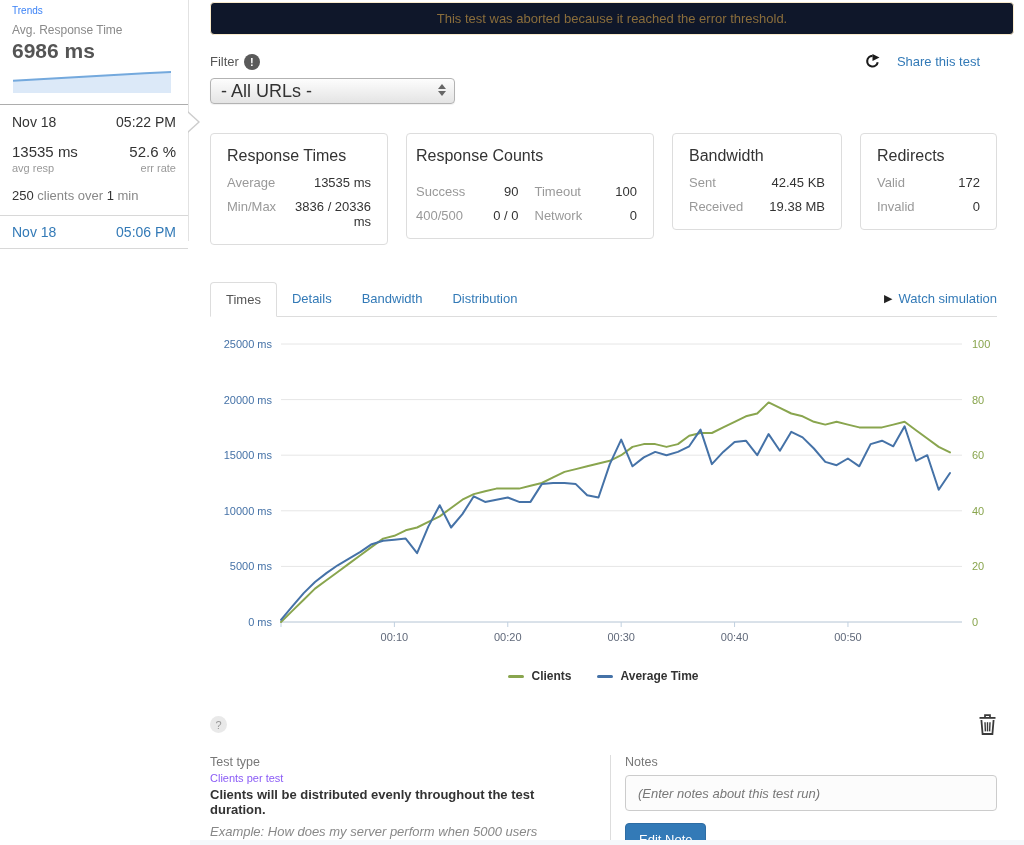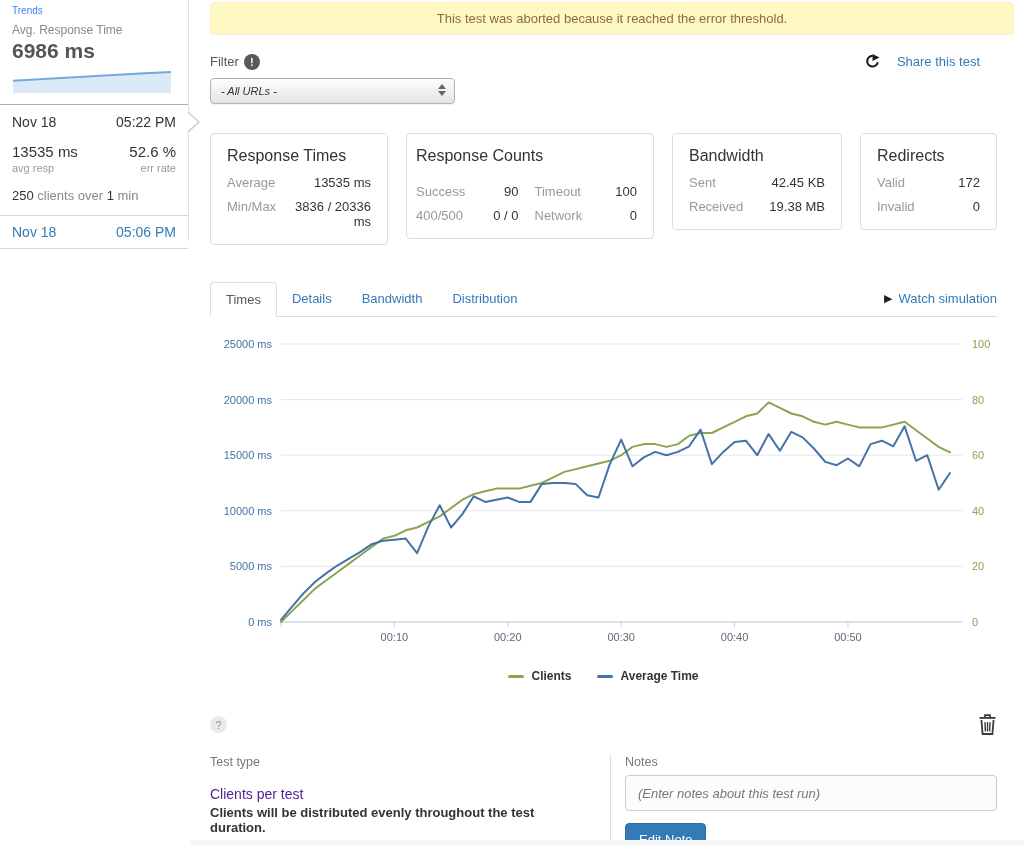--- a/index.html
+++ b/index.html
@@ -28,33 +28,33 @@
   .run-values { margin-top:13px; font-size:15px; color:#333; }
   .run-sublabels { font-size:11px; color:#999; margin-top:2px; }
   .run-clients { margin-top:14px; font-size:13px; color:#888; }
   .run-clients b { color:#333; font-weight:400; }
   .run-item.link-item { border-top:1px solid #d8d8d8; border-bottom:1px solid #d8d8d8;
     padding:8px 12px; cursor:pointer; }
   .run-item.link-item .run-date { color:#337ab7; }
 
   
   .main { position:absolute; left:210px; top:0; width:804px; }
-  .banner { margin-top:2px; width:804px; background:#fef9c3; border:1px solid #faebcc;
+  .banner { margin-top:2px; width:804px; background:#0f172a; border:1px solid #faebcc;
     border-radius:4px; color:#8a6d3b; font-size:13px; text-align:center; padding:8px 10px; }
 
   .filter-row { position:relative; margin-top:17px; width:787px; }
   .filter-label { font-size:13px; color:#555; display:inline-flex; align-items:center; gap:5px; }
   .info-badge { width:16px; height:16px; border-radius:50%; background:#5a5a5a; color:#fff;
     font-size:11px; font-weight:bold; display:inline-flex; align-items:center;
     justify-content:center; cursor:pointer; }
   .select-box { position:relative; margin-top:8px; width:245px; height:26px;
     border:1px solid #b3b3b3; border-radius:4px;
-    background:linear-gradient(#fdfdfd,#e4e4e4); font-size:11px; color:#333;
+    background:linear-gradient(#fdfdfd,#e4e4e4); font-size:18px; color:#333;
     line-height:24px; padding:0 24px 0 10px; cursor:pointer;
-    box-shadow:0 1px 1px rgba(0,0,0,.06);font-style:italic; }
+    box-shadow:0 1px 1px rgba(0,0,0,.06); }
   .select-arrows { position:absolute; right:8px; top:5px; }
   .select-arrows span { display:block; width:0; height:0; border-left:4px solid transparent;
     border-right:4px solid transparent; }
   .arr-up { border-bottom:5px solid #666; margin-bottom:2px; }
   .arr-dn { border-top:5px solid #666; }
   .share-link { position:absolute; right:17px; top:2px; font-size:13px; color:#337ab7;
     cursor:pointer; display:inline-flex; align-items:center; gap:17px; }
 
   
   .cards { display:flex; gap:18px; margin-top:29px; width:787px; align-items:flex-start; }
@@ -92,21 +92,21 @@
   .config-head { display:flex; align-items:center; gap:10px; }
   .config-title { font-size:22px; font-weight:bold; color:#333; }
   .help-badge { width:17px; height:17px; border-radius:50%; background:#e9e9e9; color:#999;
     font-size:11px; display:inline-flex; align-items:center; justify-content:center;
     cursor:pointer; margin-top:2px; }
   .trash-btn { position:absolute; right:0; top:0; cursor:pointer; }
   .config-cols { display:flex; margin-top:22px; }
   .col-left { width:400px; padding-right:26px; }
   .col-right { flex:1; border-left:1px solid #ddd; padding-left:14px; }
   .field-label { font-size:12.5px; color:#777; }
-  .test-type-value { font-size:14px; color:#4c1d95; margin-top:17px; }
+  .test-type-value { font-size:11px; color:#8b5cf6; margin-top:3px; }
   .test-type-desc { font-size:13px; color:#333; font-weight:bold; margin-top:3px; }
   .test-type-example { font-size:13px; color:#888; font-style:italic; margin-top:6px;
     line-height:1.35; }
   .notes-input { margin-top:6px; width:100%; height:36px; border:1px solid #ccc;
     border-radius:4px; background:#fcfcfc; padding:0 12px; font-size:13px; color:#333;
     font-family:"Liberation Sans","DejaVu Sans",sans-serif; }
   .notes-input::placeholder { font-style:italic; color:#777; }
   .edit-note-btn { margin-top:12px; background:#337ab7; color:#fff; border:1px solid #2e6da4;
     border-radius:4px; font-size:13px; padding:8px 13px; cursor:pointer;
     font-family:"Liberation Sans","DejaVu Sans",sans-serif; }

